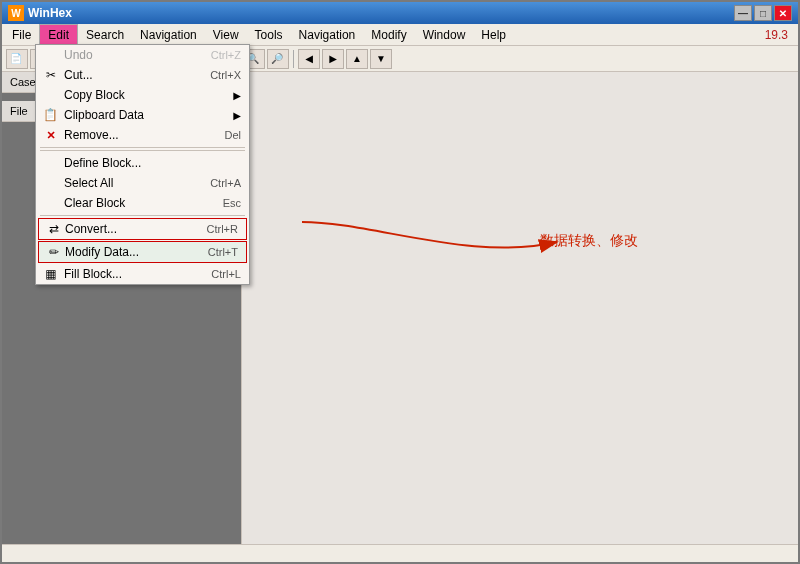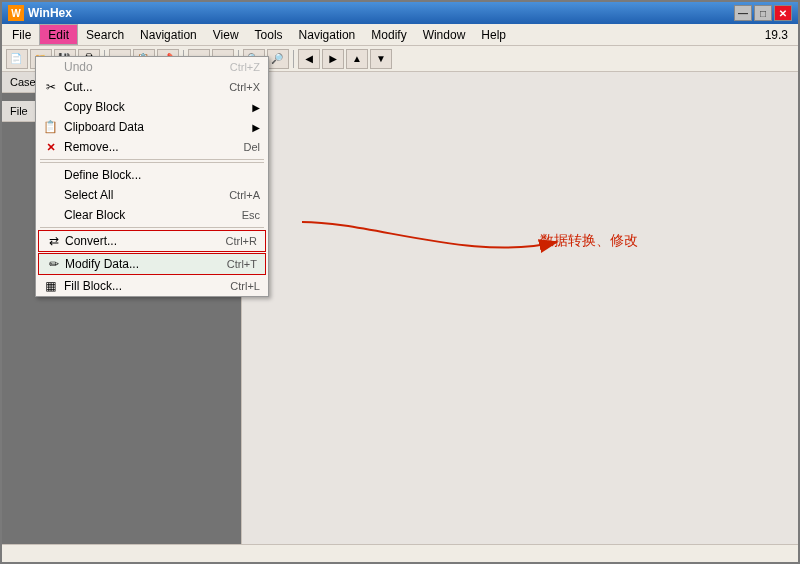--- a/index.html
+++ b/index.html
@@ -186,26 +186,25 @@
       left: 50px;
       width: 280px;
       height: 60px;
     }
 
     
     .dropdown-menu {
       position: absolute;
       top: 44px;
       left: 35px;
-      width: 234px;
+      width: 215px;
       background: #f8f4f0;
       border: 1px solid #999;
       box-shadow: 2px 2px 4px rgba(0,0,0,0.3);
       z-index: 100;
-      margin-top: 12px;
     }
 
     .drop-item {
       display: flex;
       align-items: center;
       padding: 3px 8px 3px 28px;
       cursor: pointer;
       position: relative;
       min-height: 20px;
       font-size: 12px;
@@ -287,21 +286,21 @@
     <div class="menu-item">File</div>
     <div class="menu-item active">Edit</div>
     <div class="menu-item">Search</div>
     <div class="menu-item">Navigation</div>
     <div class="menu-item">View</div>
     <div class="menu-item">Tools</div>
     <div class="menu-item">Navigation</div>
     <div class="menu-item">Modify</div>
     <div class="menu-item">Window</div>
     <div class="menu-item">Help</div>
-    <div style="margin-left:auto; padding-right:8px; font-size:12px; color:#000000;">19.3</div>
+    <div style="margin-left:auto; padding-right:8px; font-size:12px; color:#b91c1c;">19.3</div>
   </div>
 
   <div class="toolbar">
     <div class="toolbar-btn">📄</div>
     <div class="toolbar-btn">📁</div>
     <div class="toolbar-btn">💾</div>
     <div class="toolbar-btn">🖨</div>
     <div class="toolbar-separator"></div>
     <div class="toolbar-btn">✂</div>
     <div class="toolbar-btn">📋</div>

